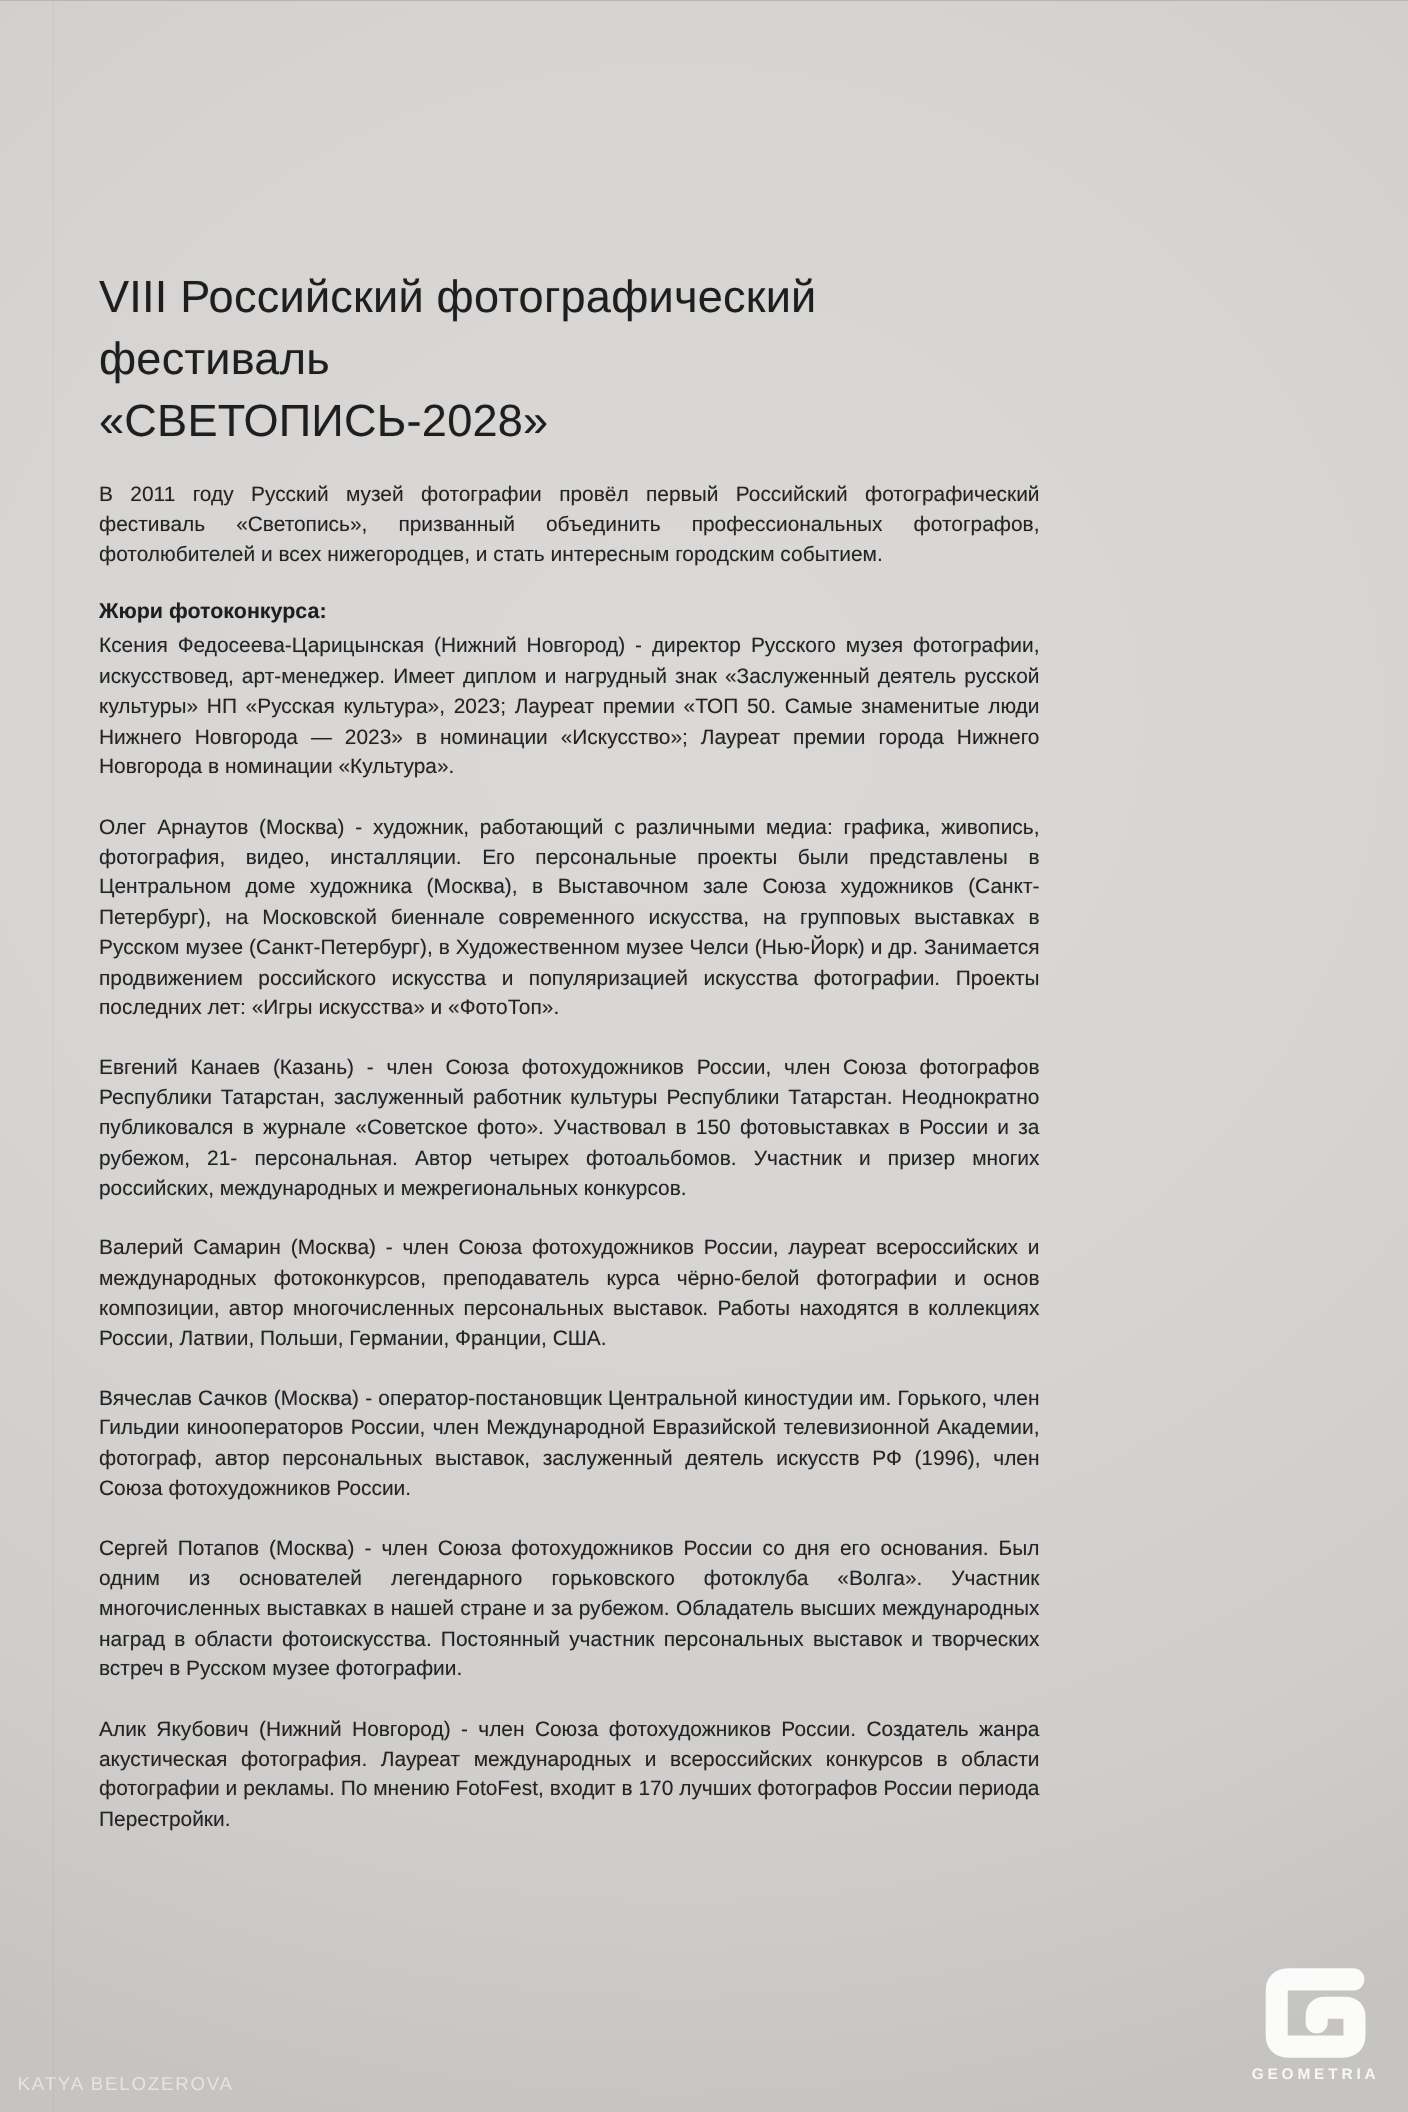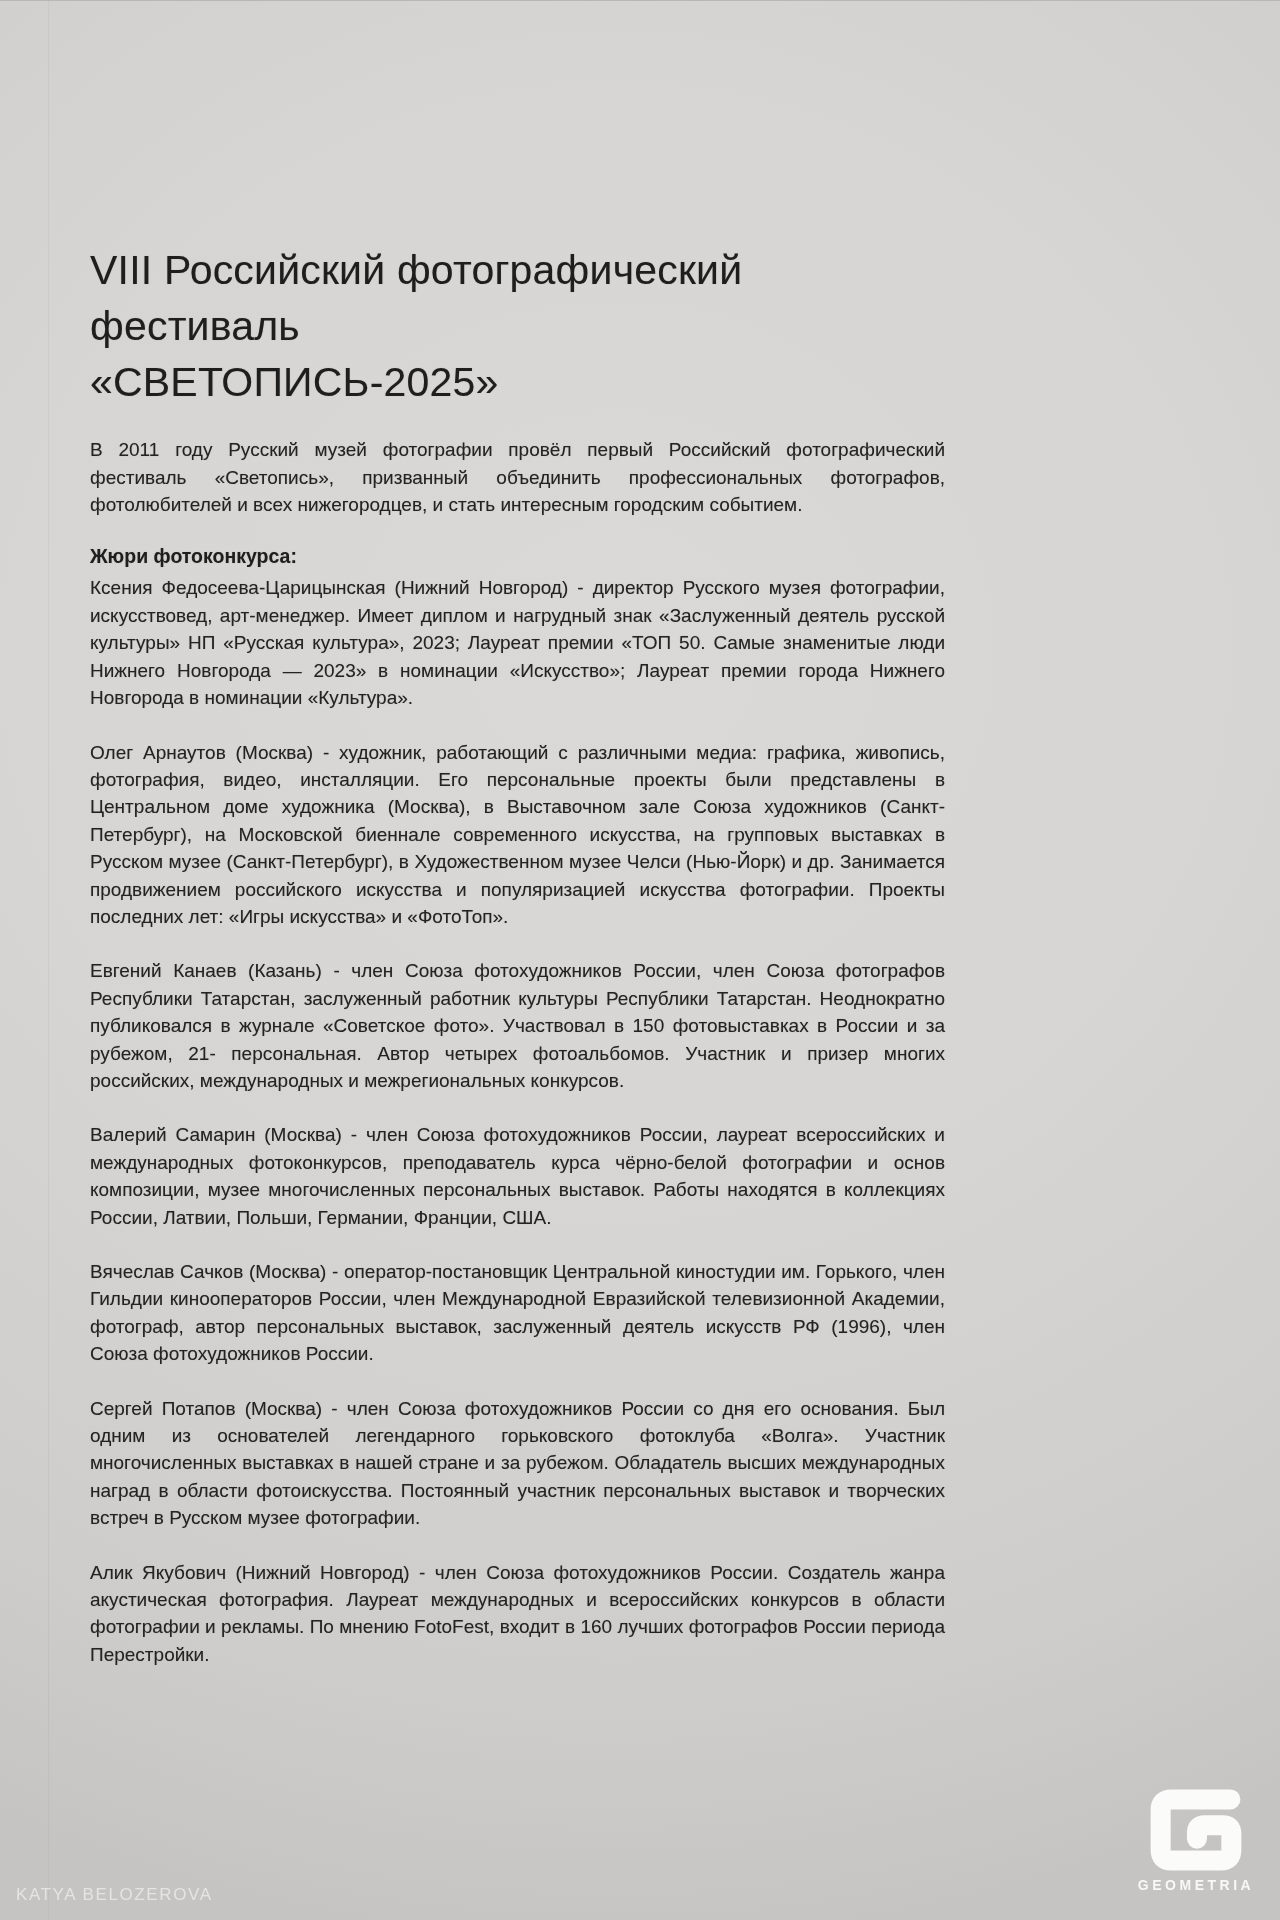--- a/index.html
+++ b/index.html
@@ -70,34 +70,34 @@
 </style>
 </head>
 <body>
 
 <div class="page">
   <div class="seam"></div>
 
   <main class="poster-text">
     <h1>
       <span>VIII Российский фотографический фестиваль</span>
-      <span>«СВЕТОПИСЬ-2025»</span>
+      <span>«СВЕТОПИСЬ-2028»</span>
     </h1>
 
     <p class="body-par">В 2011 году Русский музей фотографии провёл первый Российский фотографический фестиваль «Светопись», призванный объединить профессиональных фотографов, фотолюбителей и всех нижегородцев, и стать интересным городским событием.</p>
 
     <h2 class="jury-heading">Жюри фотоконкурса:</h2>
 
     <p class="body-par">Ксения Федосеева-Царицынская (Нижний Новгород) - директор Русского музея фотографии, искусствовед, арт-менеджер. Имеет диплом и нагрудный знак «Заслуженный деятель русской культуры» НП «Русская культура», 2023; Лауреат премии «ТОП 50. Самые знаменитые люди Нижнего Новгорода — 2023» в номинации «Искусство»; Лауреат премии города Нижнего Новгорода в номинации «Культура».</p>
     <p class="body-par">Олег Арнаутов (Москва) - художник, работающий с различными медиа: графика, живопись, фотография, видео, инсталляции. Его персональные проекты были представлены в Центральном доме художника (Москва), в Выставочном зале Союза художников (Санкт-Петербург), на Московской биеннале современного искусства, на групповых выставках в Русском музее (Санкт-Петербург), в Художественном музее Челси (Нью-Йорк) и др. Занимается продвижением российского искусства и популяризацией искусства фотографии. Проекты последних лет: «Игры искусства» и «ФотоТоп».</p>
     <p class="body-par">Евгений Канаев (Казань) - член Союза фотохудожников России, член Союза фотографов Республики Татарстан, заслуженный работник культуры Республики Татарстан. Неоднократно публиковался в журнале «Советское фото». Участвовал в 150 фотовыставках в России и за рубежом, 21- персональная. Автор четырех фотоальбомов. Участник и призер многих российских, международных и межрегиональных конкурсов.</p>
-    <p class="body-par">Валерий Самарин (Москва) - член Союза фотохудожников России, лауреат всероссийских и международных фотоконкурсов, преподаватель курса чёрно-белой фотографии и основ композиции, музее многочисленных персональных выставок. Работы находятся в коллекциях России, Латвии, Польши, Германии, Франции, США.</p>
+    <p class="body-par">Валерий Самарин (Москва) - член Союза фотохудожников России, лауреат всероссийских и международных фотоконкурсов, преподаватель курса чёрно-белой фотографии и основ композиции, автор многочисленных персональных выставок. Работы находятся в коллекциях России, Латвии, Польши, Германии, Франции, США.</p>
     <p class="body-par">Вячеслав Сачков (Москва) - оператор-постановщик Центральной киностудии им. Горького, член Гильдии кинооператоров России, член Международной Евразийской телевизионной Академии, фотограф, автор персональных выставок, заслуженный деятель искусств РФ (1996), член Союза фотохудожников России.</p>
     <p class="body-par">Сергей Потапов (Москва) - член Союза фотохудожников России со дня его основания. Был одним из основателей легендарного горьковского фотоклуба «Волга». Участник многочисленных выставках в нашей стране и за рубежом. Обладатель высших международных наград в области фотоискусства. Постоянный участник персональных выставок и творческих встреч в Русском музее фотографии.</p>
-    <p class="body-par">Алик Якубович (Нижний Новгород) - член Союза фотохудожников России. Создатель жанра акустическая фотография. Лауреат международных и всероссийских конкурсов в области фотографии и рекламы. По мнению FotoFest, входит в 160 лучших фотографов России периода Перестройки.</p>
+    <p class="body-par">Алик Якубович (Нижний Новгород) - член Союза фотохудожников России. Создатель жанра акустическая фотография. Лауреат международных и всероссийских конкурсов в области фотографии и рекламы. По мнению FotoFest, входит в 170 лучших фотографов России периода Перестройки.</p>
   </main>
 
   <div class="watermark">KATYA BELOZEROVA</div>
 
   <div class="logo">
     <svg width="96" height="86" viewBox="0 0 100 90" xmlns="http://www.w3.org/2000/svg">
       <path d="M 86 13 L 24 13 Q 13 13 13 24 L 13 66 Q 13 77 24 77 L 76 77 Q 87 77 87 66 L 87 49 Q 87 40 78 40 L 59 40 Q 51 40 51 48 L 51 54" fill="none" stroke="rgba(255,255,255,0.92)" stroke-width="21" stroke-linecap="round" stroke-linejoin="round"></path>
     </svg>
     <div class="logo-text">GEOMETRIA</div>
   </div>

